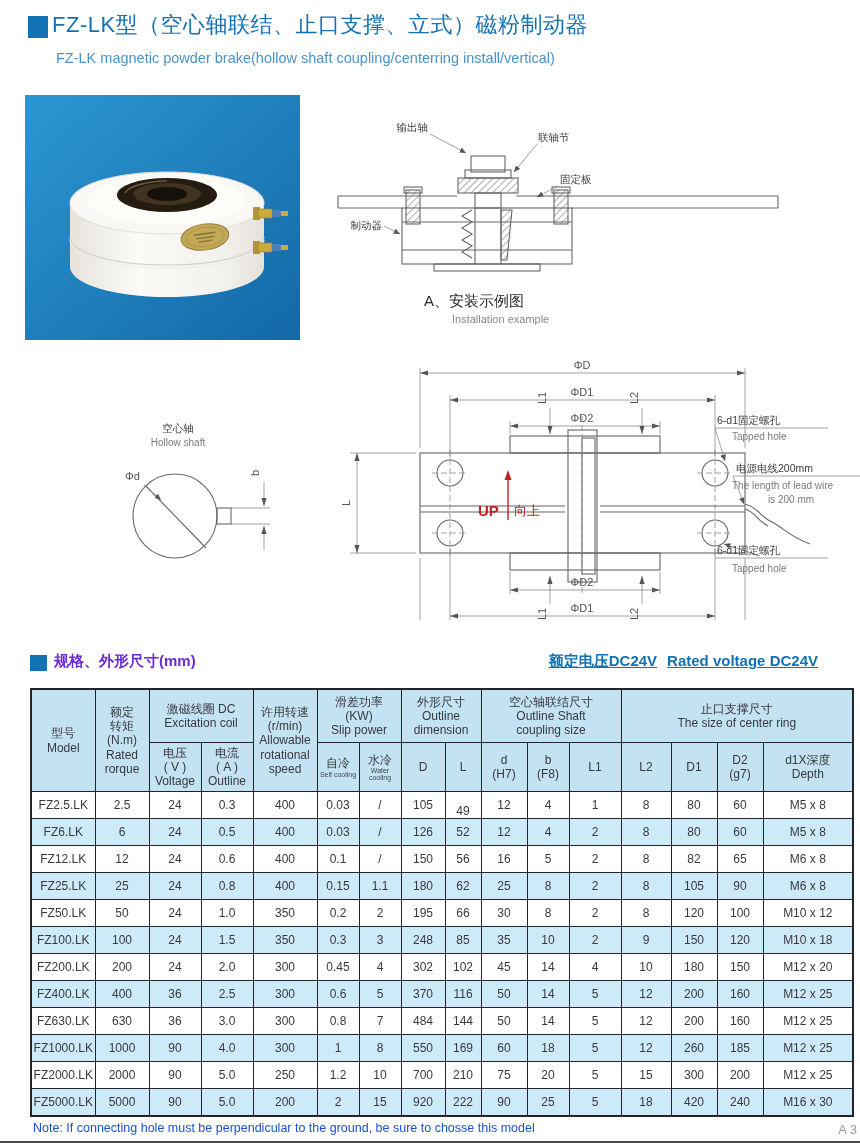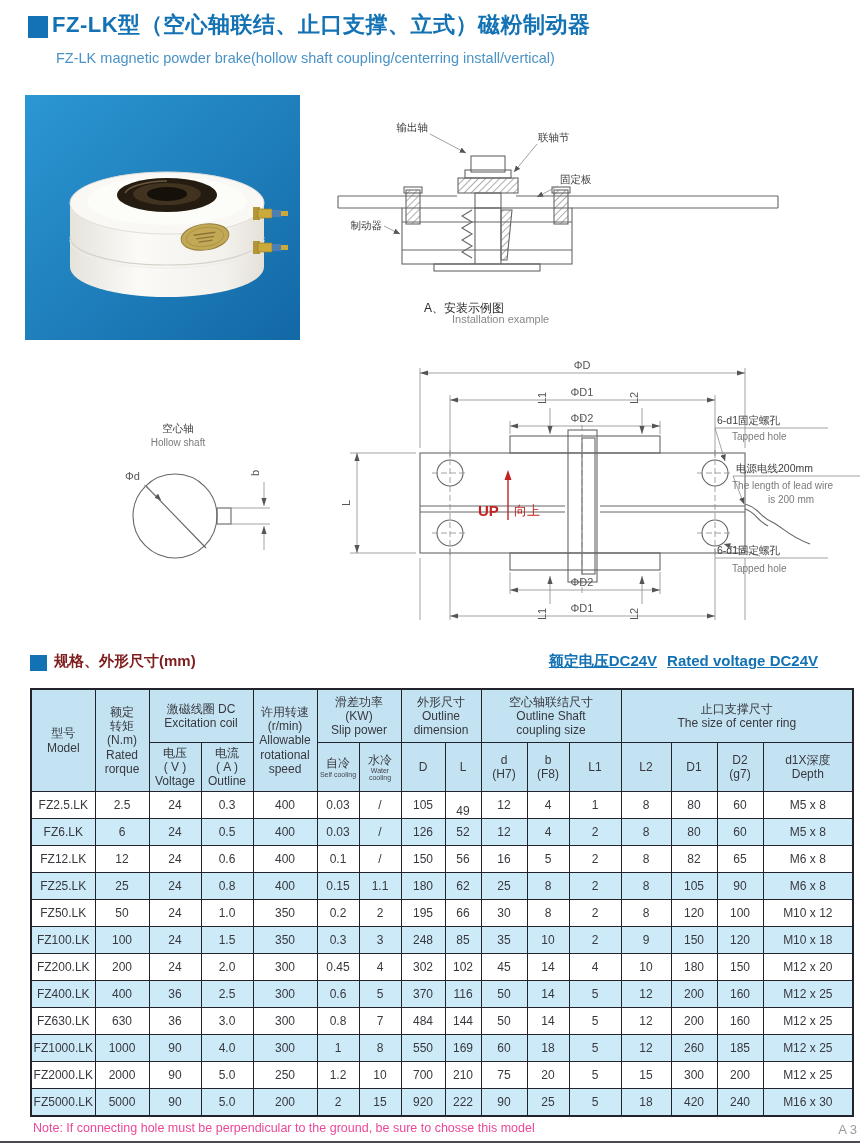--- a/index.html
+++ b/index.html
@@ -1,30 +1,30 @@
 <!DOCTYPE html>
 <html><head>
 <meta charset="utf-8">
 <style>
   html,body{margin:0;padding:0;background:#fff;}
   #page{position:relative;width:860px;height:1143px;background:#fff;overflow:hidden;
         font-family:"Liberation Sans","DejaVu Sans",sans-serif;color:#333;}
   .abs{position:absolute;}
   
   .bullet{position:absolute;background:#1272b4;}
-  #title-zh{position:absolute;left:52px;top:10px;font-size:22px;font-weight:bold;color:#1272b4;letter-spacing:.5px;}
+  #title-zh{position:absolute;left:52px;top:10px;font-size:22px;font-weight:normal;color:#1272b4;letter-spacing:.5px;}
   #title-en{position:absolute;left:56px;top:50px;font-size:14.5px;color:#4b93c6;}
   
-  .cap-zh{font-size:12px;color:#2b2b2b;margin-top:8px;}
+  .cap-zh{font-size:15px;color:#2b2b2b;}
   .cap-en{font-size:11px;color:#888;}
-  #spec-heading{position:absolute;left:54px;top:652px;font-size:15px;font-weight:bold;color:#7f1d1d;}
+  #spec-heading{position:absolute;left:54px;top:652px;font-size:15px;font-weight:bold;color:#6d28d9;}
   #rated-voltage{position:absolute;right:42px;top:652px;font-size:15px;font-weight:bold;color:#1272b4;text-decoration:underline;}
   #rated-voltage span{margin-left:10px;}
   #note-zh{position:absolute;left:30px;top:1100px;font-size:14px;color:#2e2e2e;}
-  #note-en{position:absolute;left:33px;top:1121px;font-size:12.5px;color:#ec4899;}
+  #note-en{position:absolute;left:33px;top:1121px;font-size:12.5px;color:#1d4ed8;}
   #page-marker{position:absolute;right:3px;top:1122px;font-size:13px;color:#9a9a9a;}
   #bottom-rule{position:absolute;left:0;bottom:0;width:100%;height:2px;background:#4a4a52;}
   
   #spec-table{position:absolute;left:30px;top:688px;width:822px;border-collapse:collapse;table-layout:fixed;}
   #spec-table th,#spec-table td{border:1px solid #23232b;text-align:center;vertical-align:middle;
       font-size:12px;color:#38383e;padding:1px 0;overflow:hidden;}
   #spec-table{border:2px solid #23232b;}
   #spec-table th{background:#c3e3f3;font-weight:normal;white-space:pre-line;line-height:1.18;}
   #spec-table thead tr:first-child th{height:50px;}
   #spec-table thead tr:last-child th{height:46px;}

